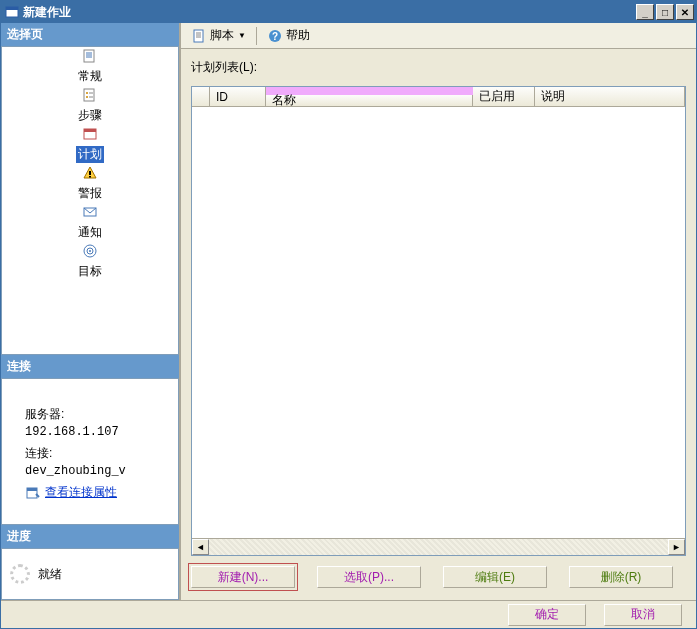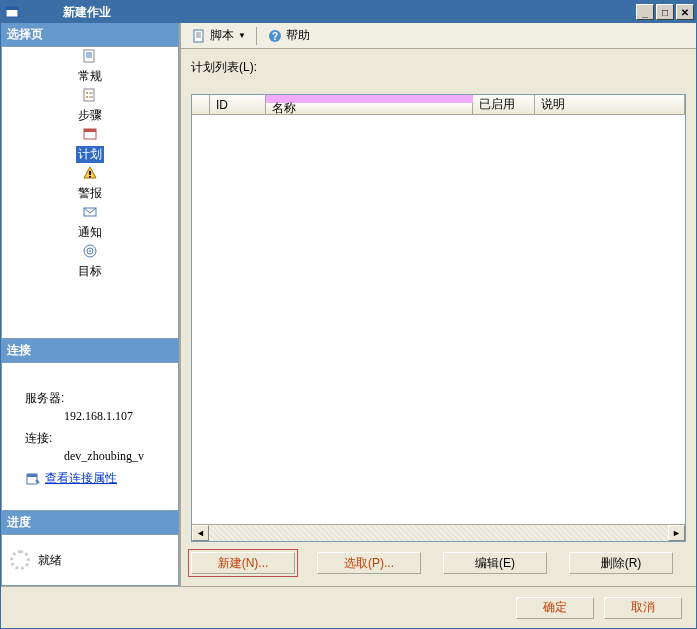--- a/index.html
+++ b/index.html
@@ -18,21 +18,20 @@
   border: 1px solid #3a6ea5;
 }
 .titlebar {
   height: 22px;
   background: linear-gradient(to right, #2a5ca5, #3a6ea5, #2a5ca5);
   background: #3a6ea5;
   display: flex;
   align-items: center;
   padding: 0 2px 0 4px;
   color: #fff;
-  gap: 40px;
 }
 .titlebar .app-icon {
   width: 14px; height: 14px;
   margin-right: 4px;
   display: inline-flex;
 }
 .titlebar .title-text { flex: 1; font-weight: bold; font-size: 12px; }
 .win-btns { display: flex; gap: 2px; }
 .win-btn {
   width: 18px; height: 16px;
@@ -90,21 +89,21 @@
 }
 .conn-panel, .progress-panel {
   background: #fff;
   border: 1px solid #7f9db9;
   padding: 23px;
   font-size: 12px;
 }
 .conn-panel { min-height: 130px; }
 .progress-panel { min-height: 52px; display: flex; align-items: center; gap: 8px; padding: 6px 8px; }
 .conn-label { margin: 4px 0 2px; }
-.conn-value { font-family: Liberation Serif, serif; margin-bottom: 6px; margin-left: 39px; }
+.conn-value { font-family: Liberation Mono, monospace; margin-bottom: 6px; }
 .link-row { display: flex; align-items: center; gap: 4px; margin-top: 6px; }
 .link { color: #0033cc; text-decoration: underline; cursor: pointer; }
 .spinner {
   width: 20px; height: 20px;
   border: 3px dotted #ccc;
   border-radius: 50%;
 }
 .right-col {
   flex: 1;
   display: flex;
@@ -124,21 +123,21 @@
 .tb-item { display: flex; align-items: center; gap: 3px; padding: 2px 4px; cursor: pointer; }
 .tb-sep { width: 1px; height: 18px; background: #aca899; margin: 0 2px; }
 .tb-dd { font-size: 8px; margin-left: 1px; }
 .content {
   flex: 1;
   display: flex;
   flex-direction: column;
   padding: 10px 10px 8px 10px;
   min-height: 0;
 }
-.list-label { margin-bottom: 18px; }
+.list-label { margin-bottom: 10px; }
 .grid-wrap {
   flex: 1;
   border: 1px solid #7f9db9;
   background: #fff;
   display: flex;
   flex-direction: column;
   min-height: 0;
 }
 .grid-header {
   display: flex;
@@ -182,35 +181,35 @@
   justify-content: flex-start;
 }
 .btn {
   width: 104px;
   height: 22px;
   background: #ece9d8;
   border: 1px solid #aca899;
   border-top-color: #fff; border-left-color: #fff;
   font-family: inherit; font-size: 12px;
   cursor: pointer;
-  color: #c2410c;
-}
-.btn:disabled { color: #000000; cursor: default; }
+  color: #a21caf;
+}
+.btn:disabled { color: #4d7c0f; cursor: default; }
 .btn-row .highlight-frame {
   border: 1px solid #c05050;
   padding: 2px;
   margin: -3px;
 }
 .footer {
-  height: 42px;
+  height: 28px;
   border-top: 1px solid #aca899;
   display: flex;
   align-items: center;
   justify-content: flex-end;
-  gap: 10px;
+  gap: 18px;
   padding: 0 14px;
   background: #ece9d8;
 }
 .footer .btn { width: 78px; }
 svg { display: block; }
 </style>
 </head>
 <body>
 
 <div class="window">

